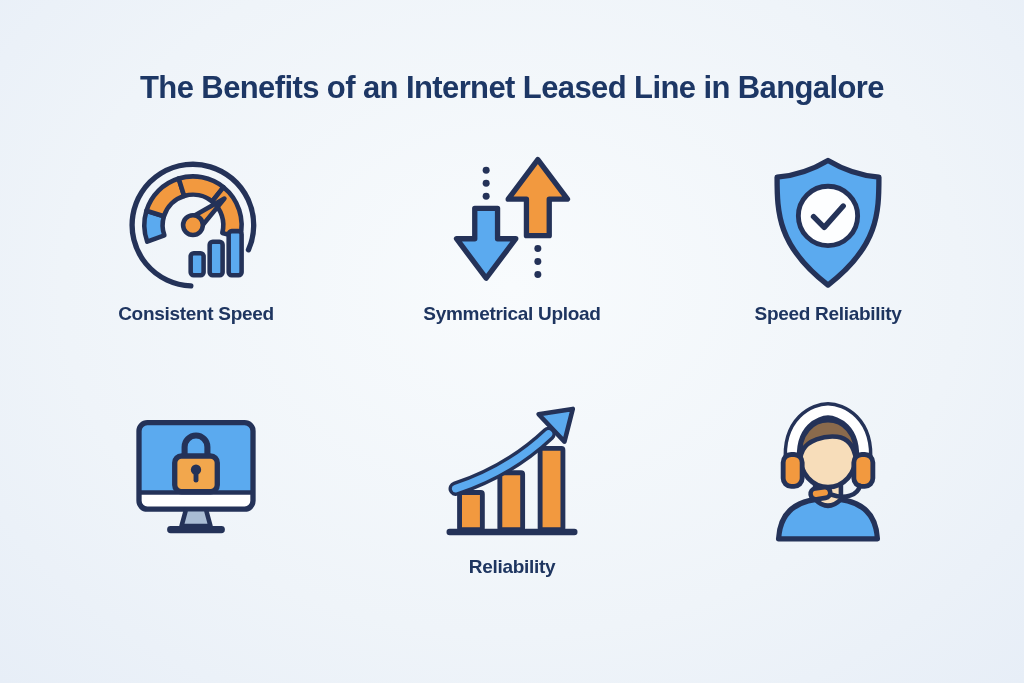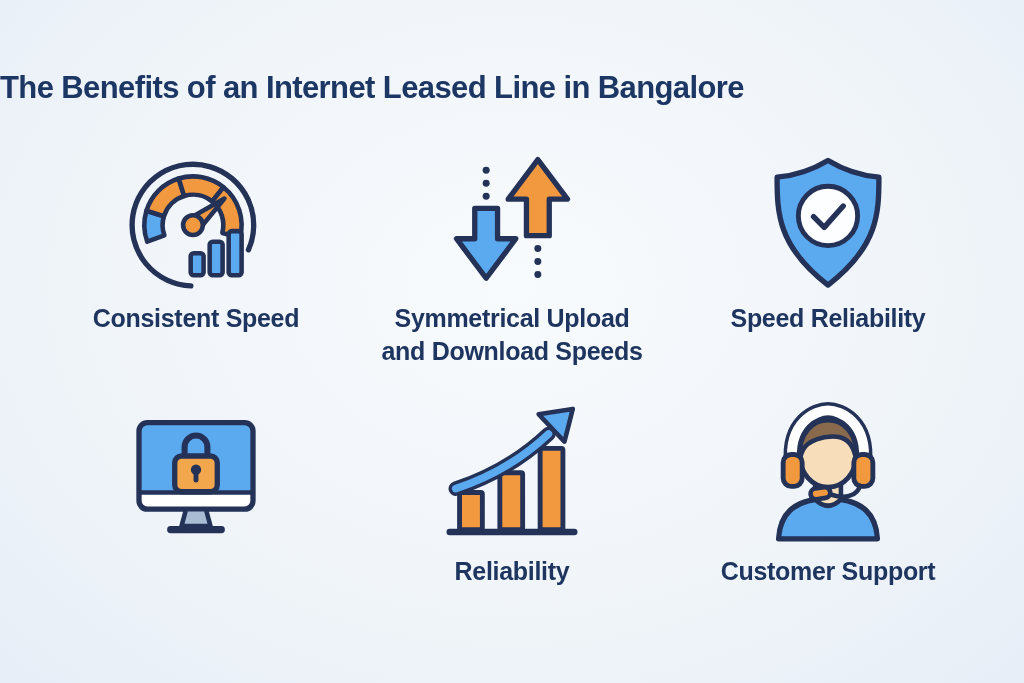--- a/index.html
+++ b/index.html
@@ -3,35 +3,35 @@
 <meta charset="utf-8">
 <style>
   html,body{margin:0;padding:0;}
   body{
     width:1024px;height:683px;overflow:hidden;
     font-family:"Liberation Sans", sans-serif;
     background:radial-gradient(ellipse at 50% 42%, #f8fbfd 0%, #eff4f9 62%, #e7eef7 100%);
   }
   .canvas{position:relative;width:1024px;height:683px;}
   .title{
-    padding-top:70px;text-align:left;
+    padding-top:70px;text-align:center;
     font-size:31px;font-weight:700;letter-spacing:-0.6px;
     color:#1d3765;
   }
   .grid{
     display:grid;grid-template-columns:repeat(3,1fr);
     grid-template-rows:253px auto;
     margin:40px 38px 0 38px;
   }
   .cell{display:flex;flex-direction:column;align-items:center;}
   .icon-box{width:152px;height:152px;flex:0 0 auto;}
   .icon-box svg{width:100%;height:100%;display:block;}
   .label{
     margin-top:4px;text-align:center;
-    font-size:25px;font-weight:600;line-height:1.3;letter-spacing:-0.3px;
+    font-size:19px;font-weight:600;line-height:1.3;letter-spacing:-0.3px;
     color:#1e3560;
   }
   .label span{display:block;}
 </style>
 </head>
 <body>
 
 <div class="canvas">
 
   <div class="title">The Benefits of an Internet Leased Line in Bangalore</div>
@@ -72,21 +72,20 @@
             <circle cx="67" cy="67.5" r="2.3"></circle>
             <circle cx="67" cy="76" r="2.3"></circle>
             <circle cx="67" cy="84.5" r="2.3"></circle>
           </g>
           <path d="M 25.5 41 L 40.5 41 L 40.5 61 L 52.5 61 L 33 87 L 13.5 61 L 25.5 61 Z" fill="#5BAAEF" stroke="#243258" stroke-width="3.5" stroke-linejoin="round"></path>
           <path d="M 67 9 L 86.5 35 L 74.5 35 L 74.5 59 L 59.5 59 L 59.5 35 L 47.5 35 Z" fill="#F2993F" stroke="#243258" stroke-width="3.5" stroke-linejoin="round"></path>
         </svg>
       </div>
       <div class="label">
         <span>Symmetrical Upload</span>
-        <span>and Download Speeds</span>
       </div>
     </div>
 
     <div class="cell">
       <div class="icon-box">
         <svg viewBox="0 0 100 100">
           <path d="M 50 9.5 C 60 15.5 72 19.5 83.5 20.5 C 83.5 44 83 66 50 91.5 C 17 66 16.5 44 16.5 20.5 C 28 19.5 40 15.5 50 9.5 Z" fill="#5BAAEF" stroke="#243258" stroke-width="3.5" stroke-linejoin="round"></path>
           <circle cx="50" cy="46" r="19.5" fill="#FDFEFF" stroke="#243258" stroke-width="3.2"></circle>
           <path d="M 40.5 46.5 L 47.5 53.5 L 60 39.5" fill="none" stroke="#243258" stroke-width="3.6" stroke-linecap="round" stroke-linejoin="round"></path>
         </svg>
@@ -140,19 +139,16 @@
           <ellipse cx="50" cy="37.5" rx="18.5" ry="20.5" fill="#F7DDBA" stroke="#243258" stroke-width="3.2"></ellipse>
           <path d="M 31.5 40 C 30 21.5 41 14 50 14 C 59 14 70 21.5 68.5 40 C 67 30.5 62.5 25.5 56 24.8 C 47 23.8 36.5 27.5 33.5 33.5 C 32.3 35.8 31.8 37.8 31.5 40 Z" fill="#8A6A4C" stroke="#243258" stroke-width="3" stroke-linejoin="round"></path>
           <path d="M 26.5 42 C 24 15 42 7.5 50 7.5 C 58 7.5 76 15 73.5 42" fill="none" stroke="#243258" stroke-width="11" stroke-linecap="round"></path>
           <path d="M 26.5 42 C 24 15 42 7.5 50 7.5 C 58 7.5 76 15 73.5 42" fill="none" stroke="#FFFFFF" stroke-width="6.5" stroke-linecap="round"></path>
           <rect x="20.5" y="36.5" width="12.5" height="21" rx="5.3" fill="#F2993F" stroke="#243258" stroke-width="3.2"></rect>
           <rect x="67" y="36.5" width="12.5" height="21" rx="5.3" fill="#F2993F" stroke="#243258" stroke-width="3.2"></rect>
           <path d="M 71 57 C 69.5 63.5 61 66 52.5 63" fill="none" stroke="#243258" stroke-width="3" stroke-linecap="round"></path>
           <rect x="38.5" y="58.5" width="13" height="7" rx="3.5" fill="#F2993F" stroke="#243258" stroke-width="3" transform="rotate(-8 45 62)"></rect>
         </svg>
       </div>
-      <div class="label">
-        <span>Customer Support</span>
-      </div>
     </div>
 
   </div>
 </div>
 
 </body></html>

